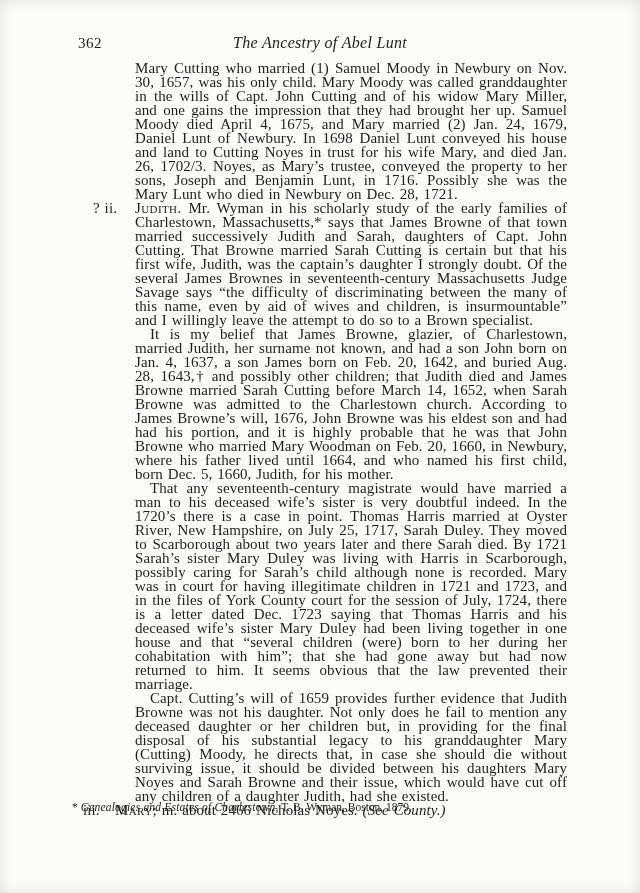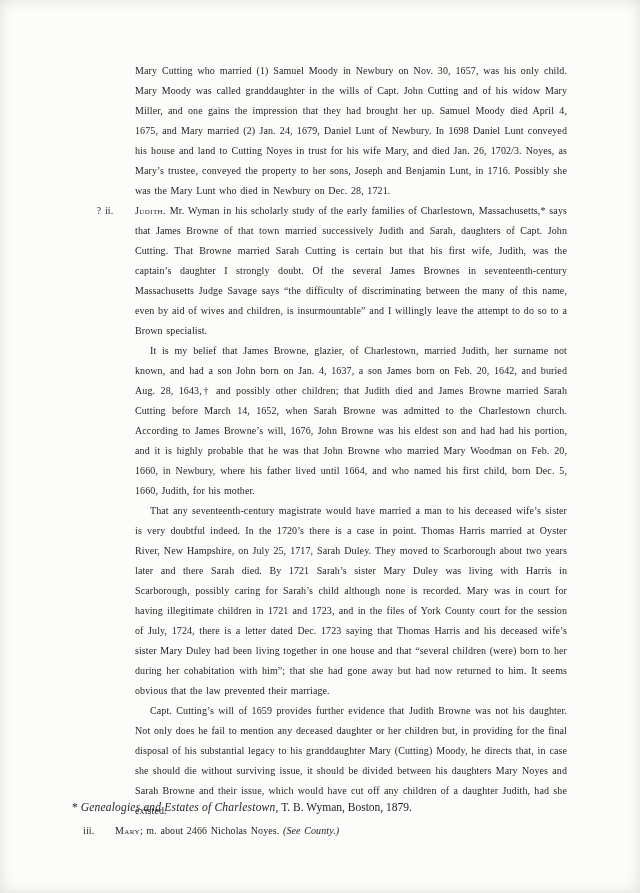--- a/index.html
+++ b/index.html
@@ -22,22 +22,22 @@
   .page-title {
     text-align: center;
     font-style: italic;
     font-size: 16px;
     letter-spacing: 0.3px;
   }
   .content {
     position: absolute;
     top: 61px; left: 135px;
     width: 432px;
-    font-size: 10px;
-    line-height: 20px;
+    font-size: 15px;
+    line-height: 14px;
     text-align: justify;
     letter-spacing: 0.1px;
     word-spacing: 1px;
   }
   .content p { margin: 0; }
   .indent { text-indent: 15px; }
   .smallcaps { font-variant: small-caps; letter-spacing: 0.4px; }
   .entry { position: relative; }
   .entry-label {
     position: absolute;
@@ -64,20 +64,24 @@
     line-height: 17px;
     text-align: left;
   }
   .footnote i { letter-spacing: 0.2px; }
 </style>
 </head>
 <body>
 
 <div class="page">
 
+  <div class="header">
+    <span class="page-number">362</span>
+    <div class="page-title">The Ancestry of Abel Lunt</div>
+  </div>
 
   <div class="content">
 
     <p>Mary Cutting who married (1) Samuel Moody in Newbury on Nov. 30, 1657, was his only child. Mary Moody was called granddaughter in the wills of Capt. John Cutting and of his widow Mary Miller, and one gains the impression that they had brought her up. Samuel Moody died April 4, 1675, and Mary married (2) Jan. 24, 1679, Daniel Lunt of Newbury. In 1698 Daniel Lunt conveyed his house and land to Cutting Noyes in trust for his wife Mary, and died Jan. 26, 1702/3. Noyes, as Mary’s trustee, conveyed the property to her sons, Joseph and Benjamin Lunt, in 1716. Possibly she was the Mary Lunt who died in Newbury on Dec. 28, 1721.</p>
 
     <div class="entry">
       <span class="entry-label">? ii.</span>
       <p><span class="smallcaps">Judith.</span>
         <span>Mr. Wyman in his scholarly study of the early families of Charlestown, Massachusetts,* says that James Browne of that town married successively Judith and Sarah, daughters of Capt. John Cutting. That Browne married Sarah Cutting is certain but that his first wife, Judith, was the captain’s daughter I strongly doubt. Of the several James Brownes in seventeenth-century Massachusetts Judge Savage says “the difficulty of discriminating between the many of this name, even by aid of wives and children, is insurmountable” and I willingly leave the attempt to do so to a Brown specialist.</span></p>
       <p class="indent">It is my belief that James Browne, glazier, of Charlestown, married Judith, her surname not known, and had a son John born on Jan. 4, 1637, a son James born on Feb. 20, 1642, and buried Aug. 28, 1643,† and possibly other children; that Judith died and James Browne married Sarah Cutting before March 14, 1652, when Sarah Browne was admitted to the Charlestown church. According to James Browne’s will, 1676, John Browne was his eldest son and had had his portion, and it is highly probable that he was that John Browne who married Mary Woodman on Feb. 20, 1660, in Newbury, where his father lived until 1664, and who named his first child, born Dec. 5, 1660, Judith, for his mother.</p>

